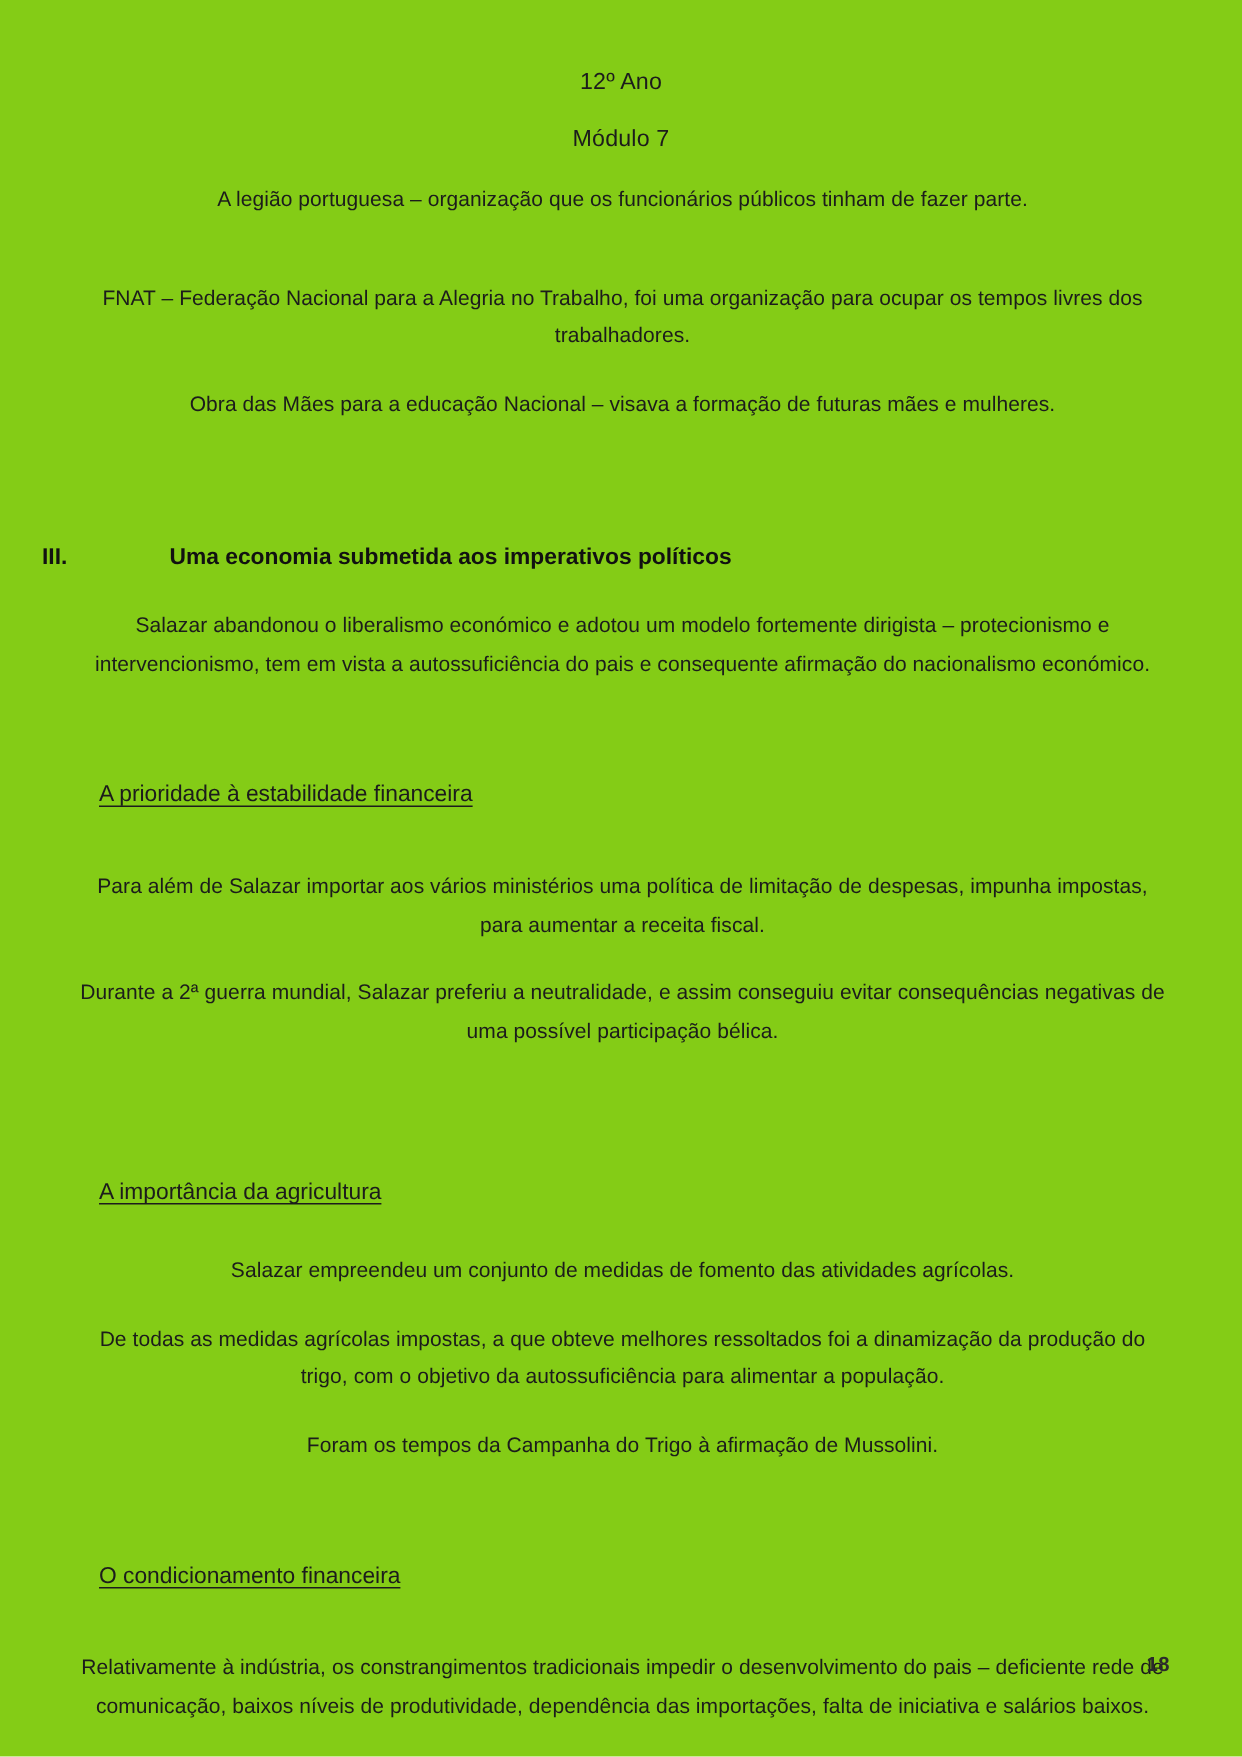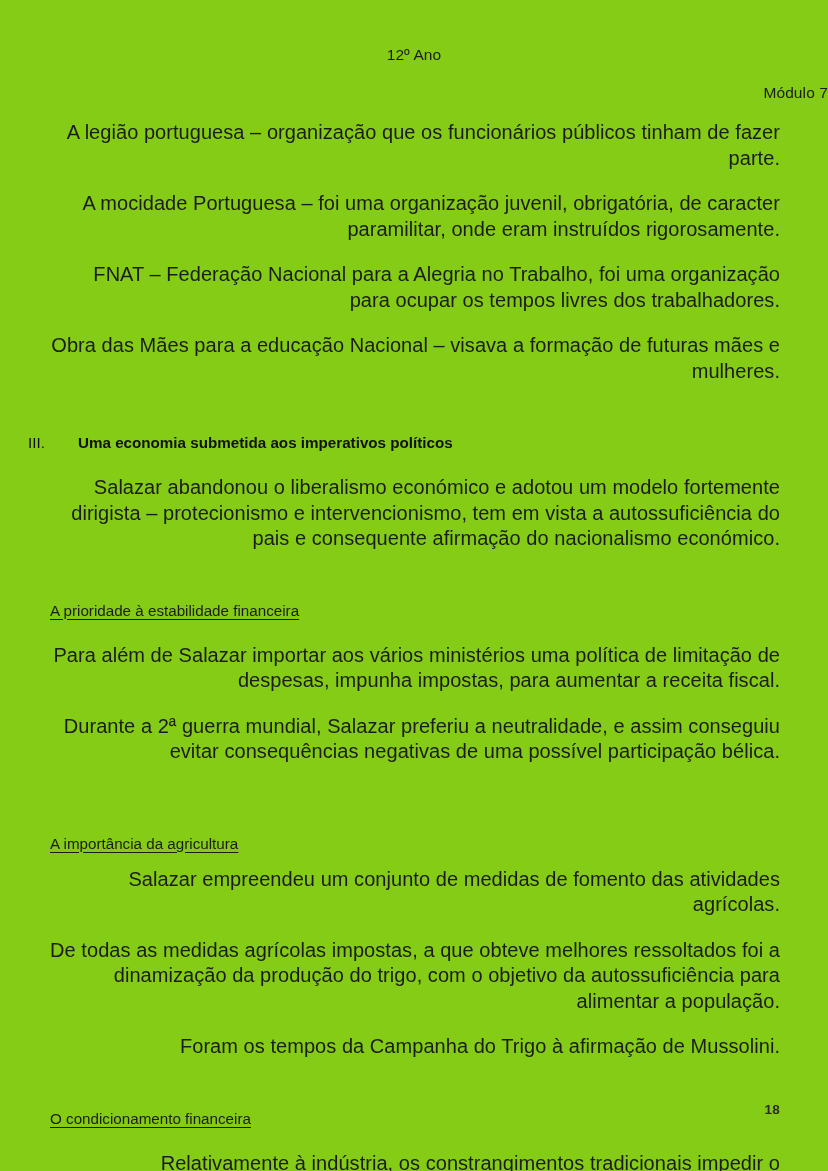--- a/index.html
+++ b/index.html
@@ -37,72 +37,73 @@
     text-align: center;
   }
   .header-line {
     font-size: 15.5px;
     line-height: 22px;
     color: #1c1c1c;
     letter-spacing: 0.1px;
   }
   .header-line.second {
     margin-top: 16px;
-    text-align: right;
   }
 
   
   .body-col {
     position: absolute;
     left: 50px;
     top: 120px;
     width: 730px;
   }
 
   p.para {
     margin: 0 0 0 0;
-    font-size: 20px;
+    font-size: 14px;
     line-height: 25.5px;
     color: #1c1c1c;
-    text-align: right;
+    text-align: center;
     letter-spacing: 0.05px;
   }
   .gap-sm { height: 11px; }
   .gap-md { height: 20px; }
   .gap-xl { height: 46px; }
 
   
   .section-head {
     display: flex;
     align-items: baseline;
     margin-left: -22px;
     font-weight: bold;
     font-size: 15.2px;
     line-height: 25px;
     color: #111111;
   }
   .section-num {
     width: 50px;
     flex: 0 0 50px;
-    font-weight: normal;
+    font-weight: bold;
+    margin-top: 31px;
   }
   .section-title {
     font-weight: bold;
+    margin-left: 35px;
   }
 
   
   .sub-head {
     font-size: 15.2px;
     line-height: 25px;
     color: #1c1c1c;
     text-decoration: underline;
     text-underline-offset: 3px;
     display: inline-block;
   }
-  .sub-head-wrap { margin: 0; }
+  .sub-head-wrap { margin: 16px; }
 
   
   .page-number {
     position: absolute;
     right: 48px;
     bottom: 54px;
     font-size: 13.5px;
     font-weight: bold;
     color: #2b2b2b;
     letter-spacing: 0.3px;
@@ -117,21 +118,20 @@
     <div class="doc-header">
       <div class="header-line">12º Ano</div>
       <div class="header-line second">Módulo 7</div>
     </div>
 
     <div class="body-col">
 
       <p class="para">A legião portuguesa – organização que os funcionários públicos tinham de fazer parte.</p>
       <div class="gap-md"></div>
 
-      <p class="para">A mocidade Portuguesa – foi uma organização juvenil, obrigatória, de caracter paramilitar, onde eram instruídos rigorosamente.</p>
       <div class="gap-md"></div>
 
       <p class="para">FNAT – Federação Nacional para a Alegria no Trabalho, foi uma organização para ocupar os tempos livres dos trabalhadores.</p>
       <div class="gap-md"></div>
 
       <p class="para">Obra das Mães para a educação Nacional – visava a formação de futuras mães e mulheres.</p>
 
       <div class="gap-xl"></div>
 
       <div class="section-head">

